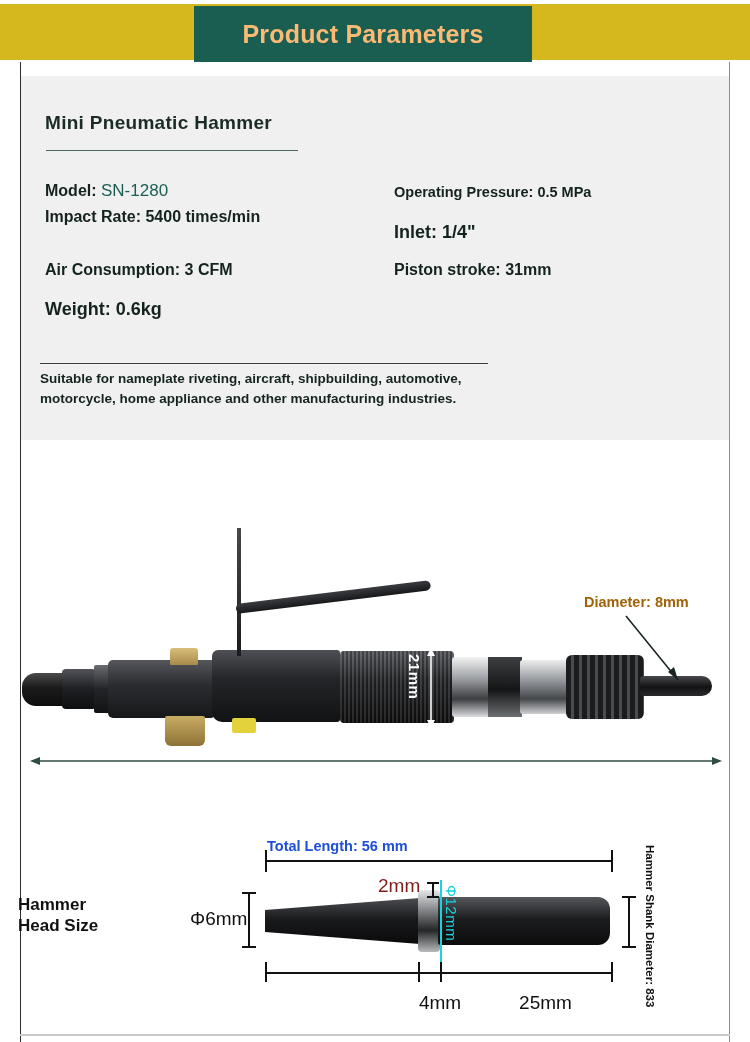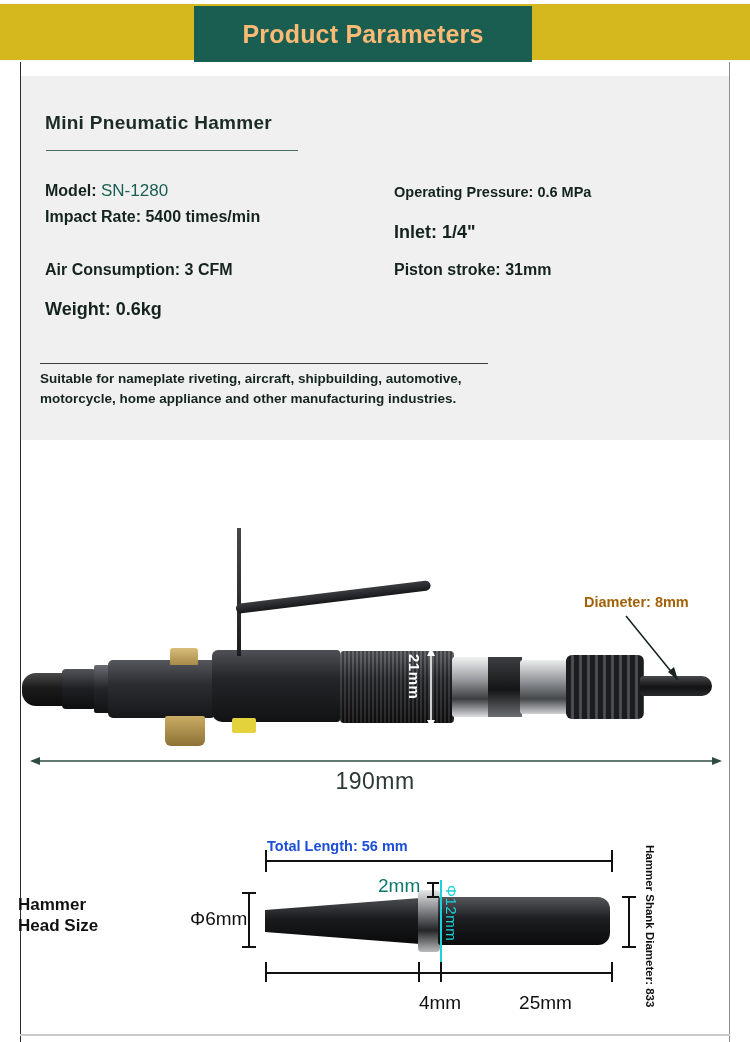--- a/index.html
+++ b/index.html
@@ -167,21 +167,21 @@
   }
   .total-len-line  { position: absolute; left: 265px; top: 860px; width: 348px; height: 2px; background: #111; }
   .total-len-capL  { position: absolute; left: 265px; top: 850px; width: 2px; height: 22px; background: #111; }
   .total-len-capR  { position: absolute; left: 611px; top: 850px; width: 2px; height: 22px; background: #111; }
 
   .phi6-label { position: absolute; left: 190px; top: 908px; font-size: 19px; color: #111; }
   .phi6-bar   { position: absolute; left: 248px; top: 892px; width: 2px; height: 56px; background: #111; }
   .phi6-capT  { position: absolute; left: 242px; top: 892px; width: 14px; height: 2px; background: #111; }
   .phi6-capB  { position: absolute; left: 242px; top: 946px; width: 14px; height: 2px; background: #111; }
 
-  .mm2-label { position: absolute; left: 378px; top: 875px; font-size: 19px; color: #0f766e; }
+  .mm2-label { position: absolute; left: 378px; top: 875px; font-size: 19px; color: #7f1d1d; }
   .mm2-bar   { position: absolute; left: 432px; top: 882px; width: 2px; height: 16px; background: #111; }
   .mm2-capT  { position: absolute; left: 427px; top: 882px; width: 12px; height: 2px; background: #111; }
   .mm2-capB  { position: absolute; left: 427px; top: 896px; width: 12px; height: 2px; background: #111; }
 
   .phi12-label {
     position: absolute; left: 443px; top: 885px;
     font-size: 15px; color: #19d3dd; writing-mode: vertical-rl; letter-spacing: .5px;
   }
   .phi12-line { position: absolute; left: 440px; top: 880px; width: 2px; height: 92px; background: #19d3dd; }
 
@@ -235,21 +235,21 @@
   <div class="title-rule"></div>
 
   <div class="spec-row mid" style="left:45px; top:181px;">
     <span>Model:</span>
     <span class="spec-val-teal">SN-1280</span>
   </div>
   <div class="spec-row mid" style="left:45px; top:208px;">Impact Rate: 5400 times/min</div>
   <div class="spec-row mid" style="left:45px; top:261px;">Air Consumption: 3 CFM</div>
   <div class="spec-row big" style="left:45px; top:299px;">Weight: 0.6kg</div>
 
-  <div class="spec-row" style="left:394px; top:184px;">Operating Pressure: 0.6 MPa</div>
+  <div class="spec-row" style="left:394px; top:184px;">Operating Pressure: 0.5 MPa</div>
   <div class="spec-row big" style="left:394px; top:222px;">Inlet: 1/4"</div>
   <div class="spec-row mid" style="left:394px; top:261px;">Piston stroke: 31mm</div>
 
   <div class="desc-rule"></div>
   <div class="desc-text">Suitable for nameplate riveting, aircraft, shipbuilding, automotive, motorcycle, home appliance and other manufacturing industries.</div>
 
   <div class="photo-area"></div>
 
   <div class="hose-tip"></div>
   <div class="hose-step"></div>
@@ -279,21 +279,20 @@
     <polygon points="7,0 11,8 3,8" fill="#ffffff"></polygon>
     <polygon points="7,80 11,72 3,72" fill="#ffffff"></polygon>
   </svg>
   <div class="label-21mm">21mm</div>
 
   <svg style="position:absolute; left:26px; top:753px;" width="700" height="16">
     <line x1="12" y1="8" x2="688" y2="8" stroke="#2e4b44" stroke-width="1.4"></line>
     <polygon points="4,8 14,4 14,12" fill="#2e4b44"></polygon>
     <polygon points="696,8 686,4 686,12" fill="#2e4b44"></polygon>
   </svg>
-  <div class="dim190-label">190mm</div>
 
   <div class="head-section"></div>
 
   <div class="head-title">
     <div>Hammer</div>
     <div>Head Size</div>
   </div>
 
   <div class="total-len-label">Total Length: 56 mm</div>
   <div class="total-len-line"></div>

